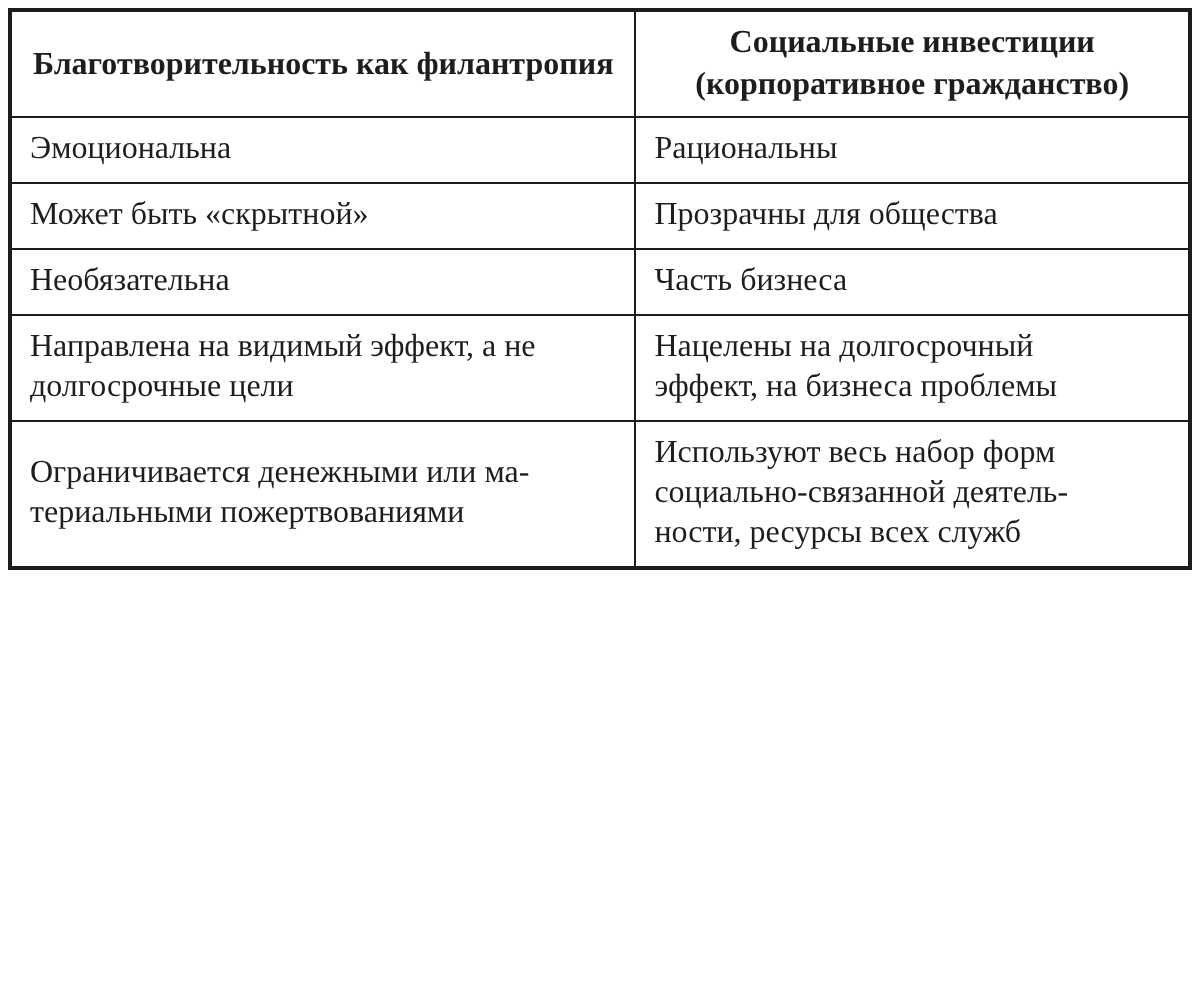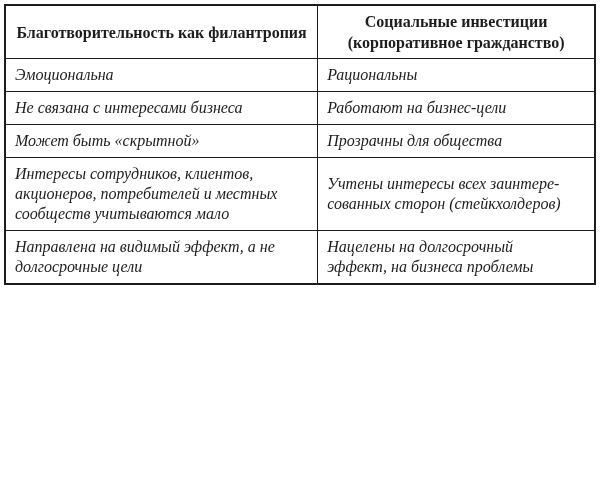--- a/index.html
+++ b/index.html
@@ -42,21 +42,20 @@
     white-space: pre-line;
     box-sizing: border-box;
   }
   table.cmp td {
     font-size: 16px;
     line-height: 20px;
     text-align: left;
     vertical-align: middle;
     padding: 6px 6px 6px 9px;
     white-space: pre-line;
-    font-style: italic;
   }
 </style>
 </head>
 <body>
 
 <div class="page">
   <table class="cmp">
     <colgroup>
       <col class="left-col">
       <col class="right-col">
@@ -67,35 +66,35 @@
         <th>Социальные инвестиции
 (корпоративное гражданство)</th>
       </tr>
     </thead>
     <tbody>
       <tr>
         <td>Эмоциональна</td>
         <td>Рациональны</td>
       </tr>
       <tr>
-        <td>Не связана с интересами бизнеса</td>
-        <td>Работают на бизнес-цели</td>
-      </tr>
-      <tr>
         <td>Может быть «скрытной»</td>
         <td>Прозрачны для общества</td>
       </tr>
       <tr>
-        <td>Интересы сотрудников, клиентов,
-акционеров, потребителей и местных
-сообществ учитываются мало</td>
-        <td>Учтены интересы всех заинтере-
-сованных сторон (стейкхолдеров)</td>
+        <td>Необязательна</td>
+        <td>Часть бизнеса</td>
       </tr>
       <tr>
         <td>Направлена на видимый эффект, а не
 долгосрочные цели</td>
         <td>Нацелены на долгосрочный
 эффект, на бизнеса проблемы</td>
       </tr>
+      <tr>
+        <td>Ограничивается денежными или ма-
+териальными пожертвованиями</td>
+        <td>Используют весь набор форм
+социально-связанной деятель-
+ности, ресурсы всех служб</td>
+      </tr>
     </tbody>
   </table>
 </div>
 
 </body></html>

